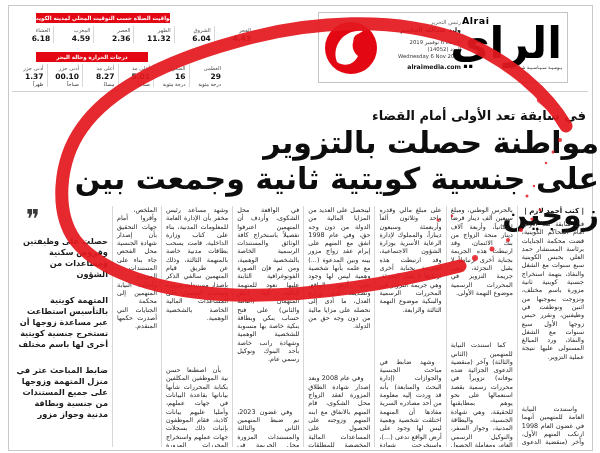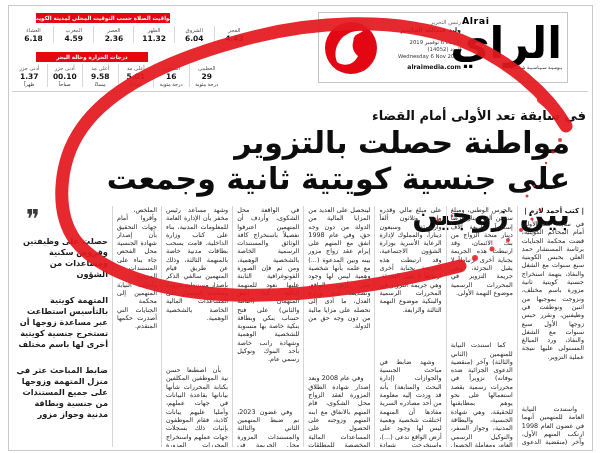--- a/index.html
+++ b/index.html
@@ -4,21 +4,21 @@
 <style>
   html,body{margin:0;padding:0;background:#fff;}
   .stage{position:relative;width:600px;height:453px;background:#fff;overflow:hidden;
          font-family:"DejaVu Sans",sans-serif;color:#1a1a1a;}
   .page-border{position:absolute;left:8px;top:5px;right:7px;bottom:2px;border:1px solid #c9c9c9;pointer-events:none;}
 
   
   .redbar{position:absolute;background:#e30613;color:#fff;font-size:5.5px;font-weight:bold;
           display:flex;align-items:center;justify-content:center;height:10px;padding:0 3px;white-space:nowrap;}
   .cells{position:absolute;display:flex;direction:rtl;}
-  .cell{flex:1;border-left:1px solid #d8d8d8;padding:1px 3px 0 3px;text-align:center;}
+  .cell{flex:1;border-left:1px solid #d8d8d8;padding:1px 3px 0 3px;text-align:right;}
   .cell:last-child{border-left:none;}
   .clabel{font-size:5.3px;color:#555;line-height:7px;}
   .cvalue{font-size:7.5px;font-weight:bold;color:#111;line-height:9px;}
   .cunit{font-size:5px;color:#333;line-height:6px;}
 
   
   .masthead{position:absolute;left:318px;top:12px;width:248px;height:69px;border:1px solid #c4c4c4;background:#fff;}
   .emblem{position:absolute;left:3px;top:5px;}
   .mh-info{position:absolute;left:66px;top:6px;width:76px;text-align:right;direction:rtl;}
   .mh-ed-title{font-size:5.5px;color:#666;line-height:7px;}
@@ -26,21 +26,21 @@
   .mh-line{font-size:5.3px;color:#333;line-height:7px;}
   .mh-site{font-size:6.2px;font-weight:bold;color:#111;margin-top:3px;direction:ltr;text-align:right;}
   .mh-logo{position:absolute;right:5px;top:2px;width:102px;text-align:right;}
   .mh-latin{font-size:9.5px;font-weight:bold;letter-spacing:.5px;text-align:left;padding-left:2px;color:#000;}
   .mh-arabic{font-size:43px;font-weight:bold;line-height:42px;color:#000;margin-top:-4px;}
   .mh-tag{font-size:4.6px;letter-spacing:1.5px;color:#222;margin-top:1px;white-space:nowrap;}
   .header-rule{position:absolute;left:12px;right:12px;top:91px;border-top:1px solid #d0d0d0;}
 
   
   .kicker{position:absolute;right:14px;top:108px;font-size:13px;font-weight:bold;color:#111;direction:rtl;}
-  .headline{position:absolute;right:30px;left:60px;top:125px;text-align:right;direction:rtl;
+  .headline{position:absolute;right:1px;left:60px;top:125px;text-align:right;direction:rtl;
             font-weight:bold;color:#0d0d0d;font-size:30px;line-height:36px;letter-spacing:-.5px;}
 
   
   .bodycols{position:absolute;left:12px;right:12px;top:206px;bottom:6px;display:flex;direction:rtl;}
   .col{flex:1;padding:0 4px;border-left:1px solid #d7d7d7;overflow:hidden;direction:rtl;}
   .col.narrow{flex:none;width:40px;}
   .col.quotes{flex:none;width:92px;border-left:none;overflow:hidden;}
   .col p{margin:0 0 3px 0;font-size:6.4px;line-height:8.3px;text-align:justify;color:#242424;}
   .col p + p{text-indent:7px;margin-top:44px;}
   .byline{font-size:7px;font-weight:bold;color:#111;text-align:right;margin:1px 0 5px 0;}
@@ -99,21 +99,21 @@
           <div class="cvalue">16</div>
           <div class="cunit">درجة مئوية</div>
         </div>
       <div class="cell">
           <div class="clabel">أعلى مد</div>
           <div class="cvalue">5.01</div>
           <div class="cunit">صباحاً</div>
         </div>
       <div class="cell">
           <div class="clabel">أعلى مد</div>
-          <div class="cvalue">9.58</div>
+          <div class="cvalue">8.27</div>
           <div class="cunit">مساءً</div>
         </div>
       <div class="cell">
           <div class="clabel">أدنى جزر</div>
           <div class="cvalue">00.10</div>
           <div class="cunit">صباحاً</div>
         </div>
       <div class="cell">
           <div class="clabel">أدنى جزر</div>
           <div class="cvalue">1.37</div>

